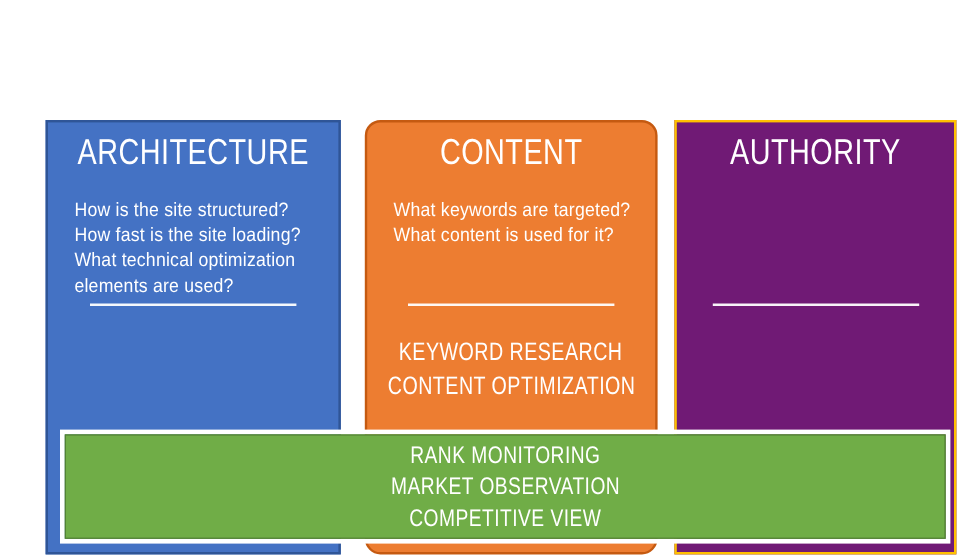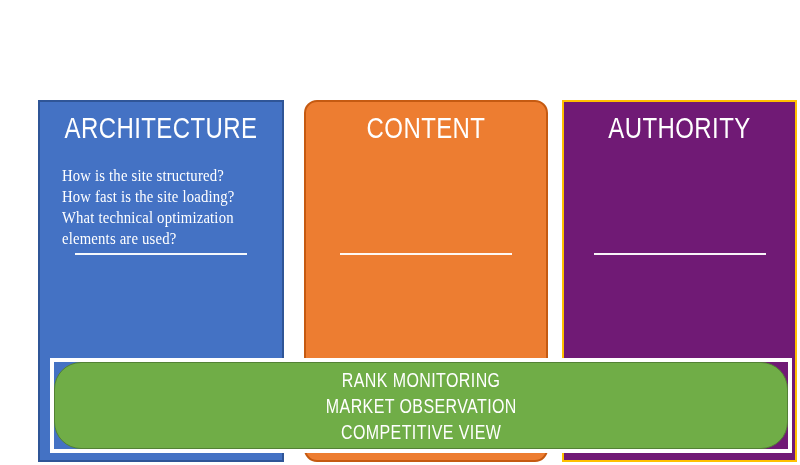--- a/index.html
+++ b/index.html
@@ -23,21 +23,21 @@
   .panel-authority    { left: 562px; width: 235px; }
 
   .panel-title {
     margin-top: 7px;
     text-align: center;
     font-size: 30px; line-height: 37px;
     letter-spacing: 0.5px;
     transform: scaleX(0.80);
     white-space: nowrap;
   }
-  .panel-desc { margin: 19px 0 0 22px; font-family: Liberation Serif, serif; }
+  .panel-desc { margin: 19px 0 0 22px; }
   .desc-line {
     font-size: 16px; line-height: 21px;
     letter-spacing: 0.2px;
     transform: scaleX(0.92); transform-origin: 0 50%;
     white-space: nowrap;
   }
   .divider {
     position: absolute; top: 151px; left: 50%;
     width: 172px; height: 0;
     transform: translateX(-50%);
@@ -88,29 +88,37 @@
       <div class="desc-line">How is the site structured?</div>
       <div class="desc-line">How fast is the site loading?</div>
       <div class="desc-line">What technical optimization</div>
       <div class="desc-line">elements are used?</div>
     </div>
     <div class="divider"></div>
   </div>
 
   <div class="panel panel-content" style="background-color: rgb(237, 125, 49); border-color: rgb(197, 90, 17);">
     <div class="panel-title">CONTENT</div>
+    <div class="panel-desc">
+      <div class="desc-line">What keywords are targeted?</div>
+      <div class="desc-line">What content is used for it?</div>
+    </div>
     <div class="divider"></div>
+    <div class="tools">
+      <div class="tool-line">KEYWORD RESEARCH</div>
+      <div class="tool-line">CONTENT OPTIMIZATION</div>
+    </div>
   </div>
 
   <div class="panel panel-authority" style="background-color: #701a75; border-color: rgb(255, 192, 0);">
     <div class="panel-title">AUTHORITY</div>
     <div class="divider"></div>
   </div>
 
   <div class="bottom-bar">
-    <div class="bottom-bar-inner" style="background-color: rgb(112, 173, 71); border-color: rgb(83, 129, 53); border-radius: 27px;">
+    <div class="bottom-bar-inner" style="background-color: rgb(112, 173, 71); border-color: rgb(83, 129, 53);">
       <div class="bar-line">RANK MONITORING</div>
       <div class="bar-line">MARKET OBSERVATION</div>
       <div class="bar-line">COMPETITIVE VIEW</div>
     </div>
   </div>
 
 </div>
 
 </body></html>

